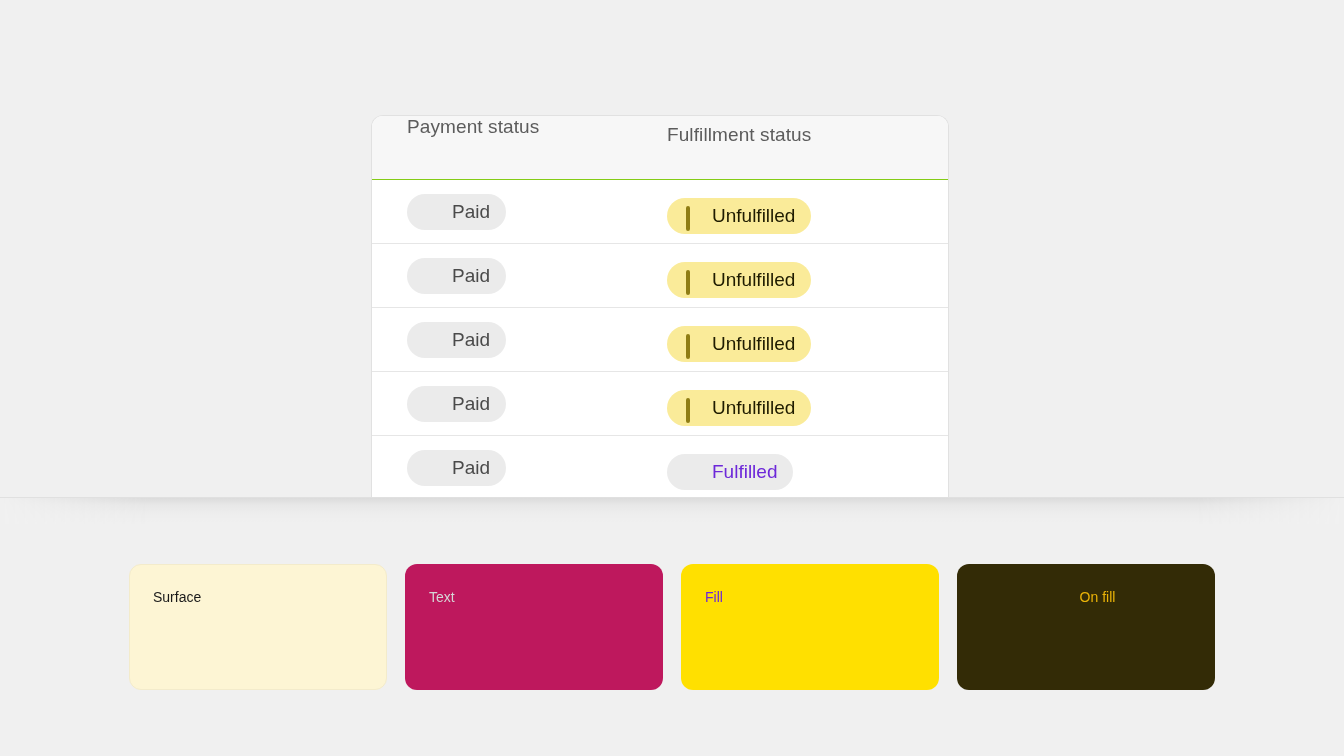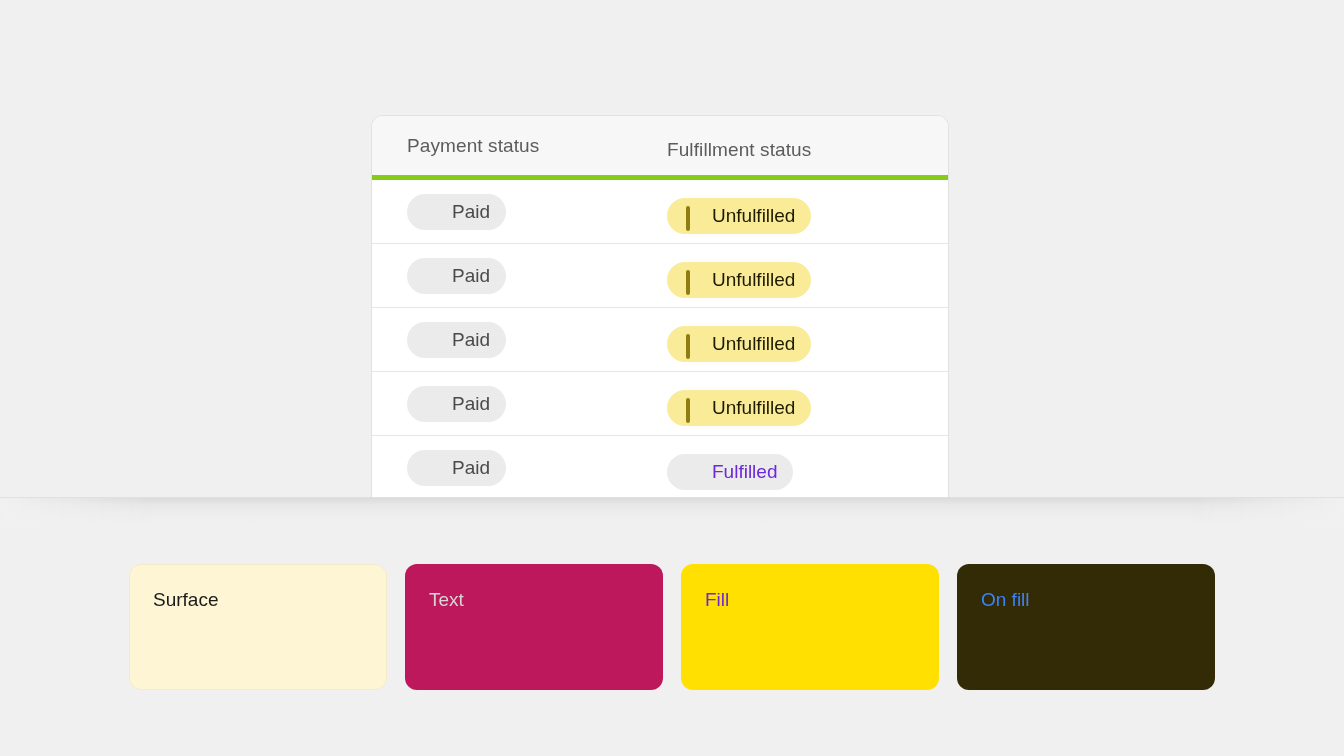--- a/index.html
+++ b/index.html
@@ -34,24 +34,24 @@
     width: 578px;
     background: #ffffff;
     border: 1px solid #e1e1e1;
     border-bottom: none;
     border-radius: 12px 12px 0 0;
     overflow: hidden;
   }
 
   .thead {
     display: flex;
-    align-items: center;
+    align-items: flex-start;
     height: 64px;
     background: #f7f7f7;
-    border-bottom: 5px solid #84cc16;
+    border-bottom: 1px solid #84cc16;
   }
 
   .th {
     font-size: 19px;
     color: #5c5c5c;
     letter-spacing: 0.1px;
     white-space: nowrap;
   }
 
   .col-payment  { width: 260px; padding-left: 35px; }
@@ -158,21 +158,21 @@
     top: 564px;
     display: flex;
     gap: 18px;
   }
 
   .swatch {
     width: 258px;
     height: 126px;
     border-radius: 12px;
     padding: 24px 0 0 23px;
-    font-size: 19px;
+    font-size: 14px;
   }
 </style>
 </head>
 <body style="background: rgb(240, 240, 240);">
 
 <div id="table-region">
   <div id="orders-table">
 
     <div class="thead">
       <div class="th col-payment">Payment status</div>
@@ -255,14 +255,14 @@
   </div>
 </div>
 
 <div id="section-divider"></div>
 <div id="divider-shadow"></div>
 
 <div id="swatches">
     <div class="swatch" style="background: rgb(253, 245, 212); color: rgb(26, 26, 26); border: 1px solid rgb(243, 235, 203);"><span>Surface</span></div>
     <div class="swatch" style="background: #be185d; color: rgb(214, 214, 214); border: 1px solid transparent;"><span>Text</span></div>
     <div class="swatch" style="background: rgb(255, 224, 0); color: #6d28d9; border: 1px solid transparent;"><span>Fill</span></div>
-    <div class="swatch" style="background: rgb(51, 43, 6); color: #3b82f6; border: 1px solid transparent;"><span>On fill</span></div>
+    <div class="swatch" style="background: rgb(51, 43, 6); color: #eab308; border: 1px solid transparent; text-align: center;"><span>On fill</span></div>
   </div>
 
 </body></html>

